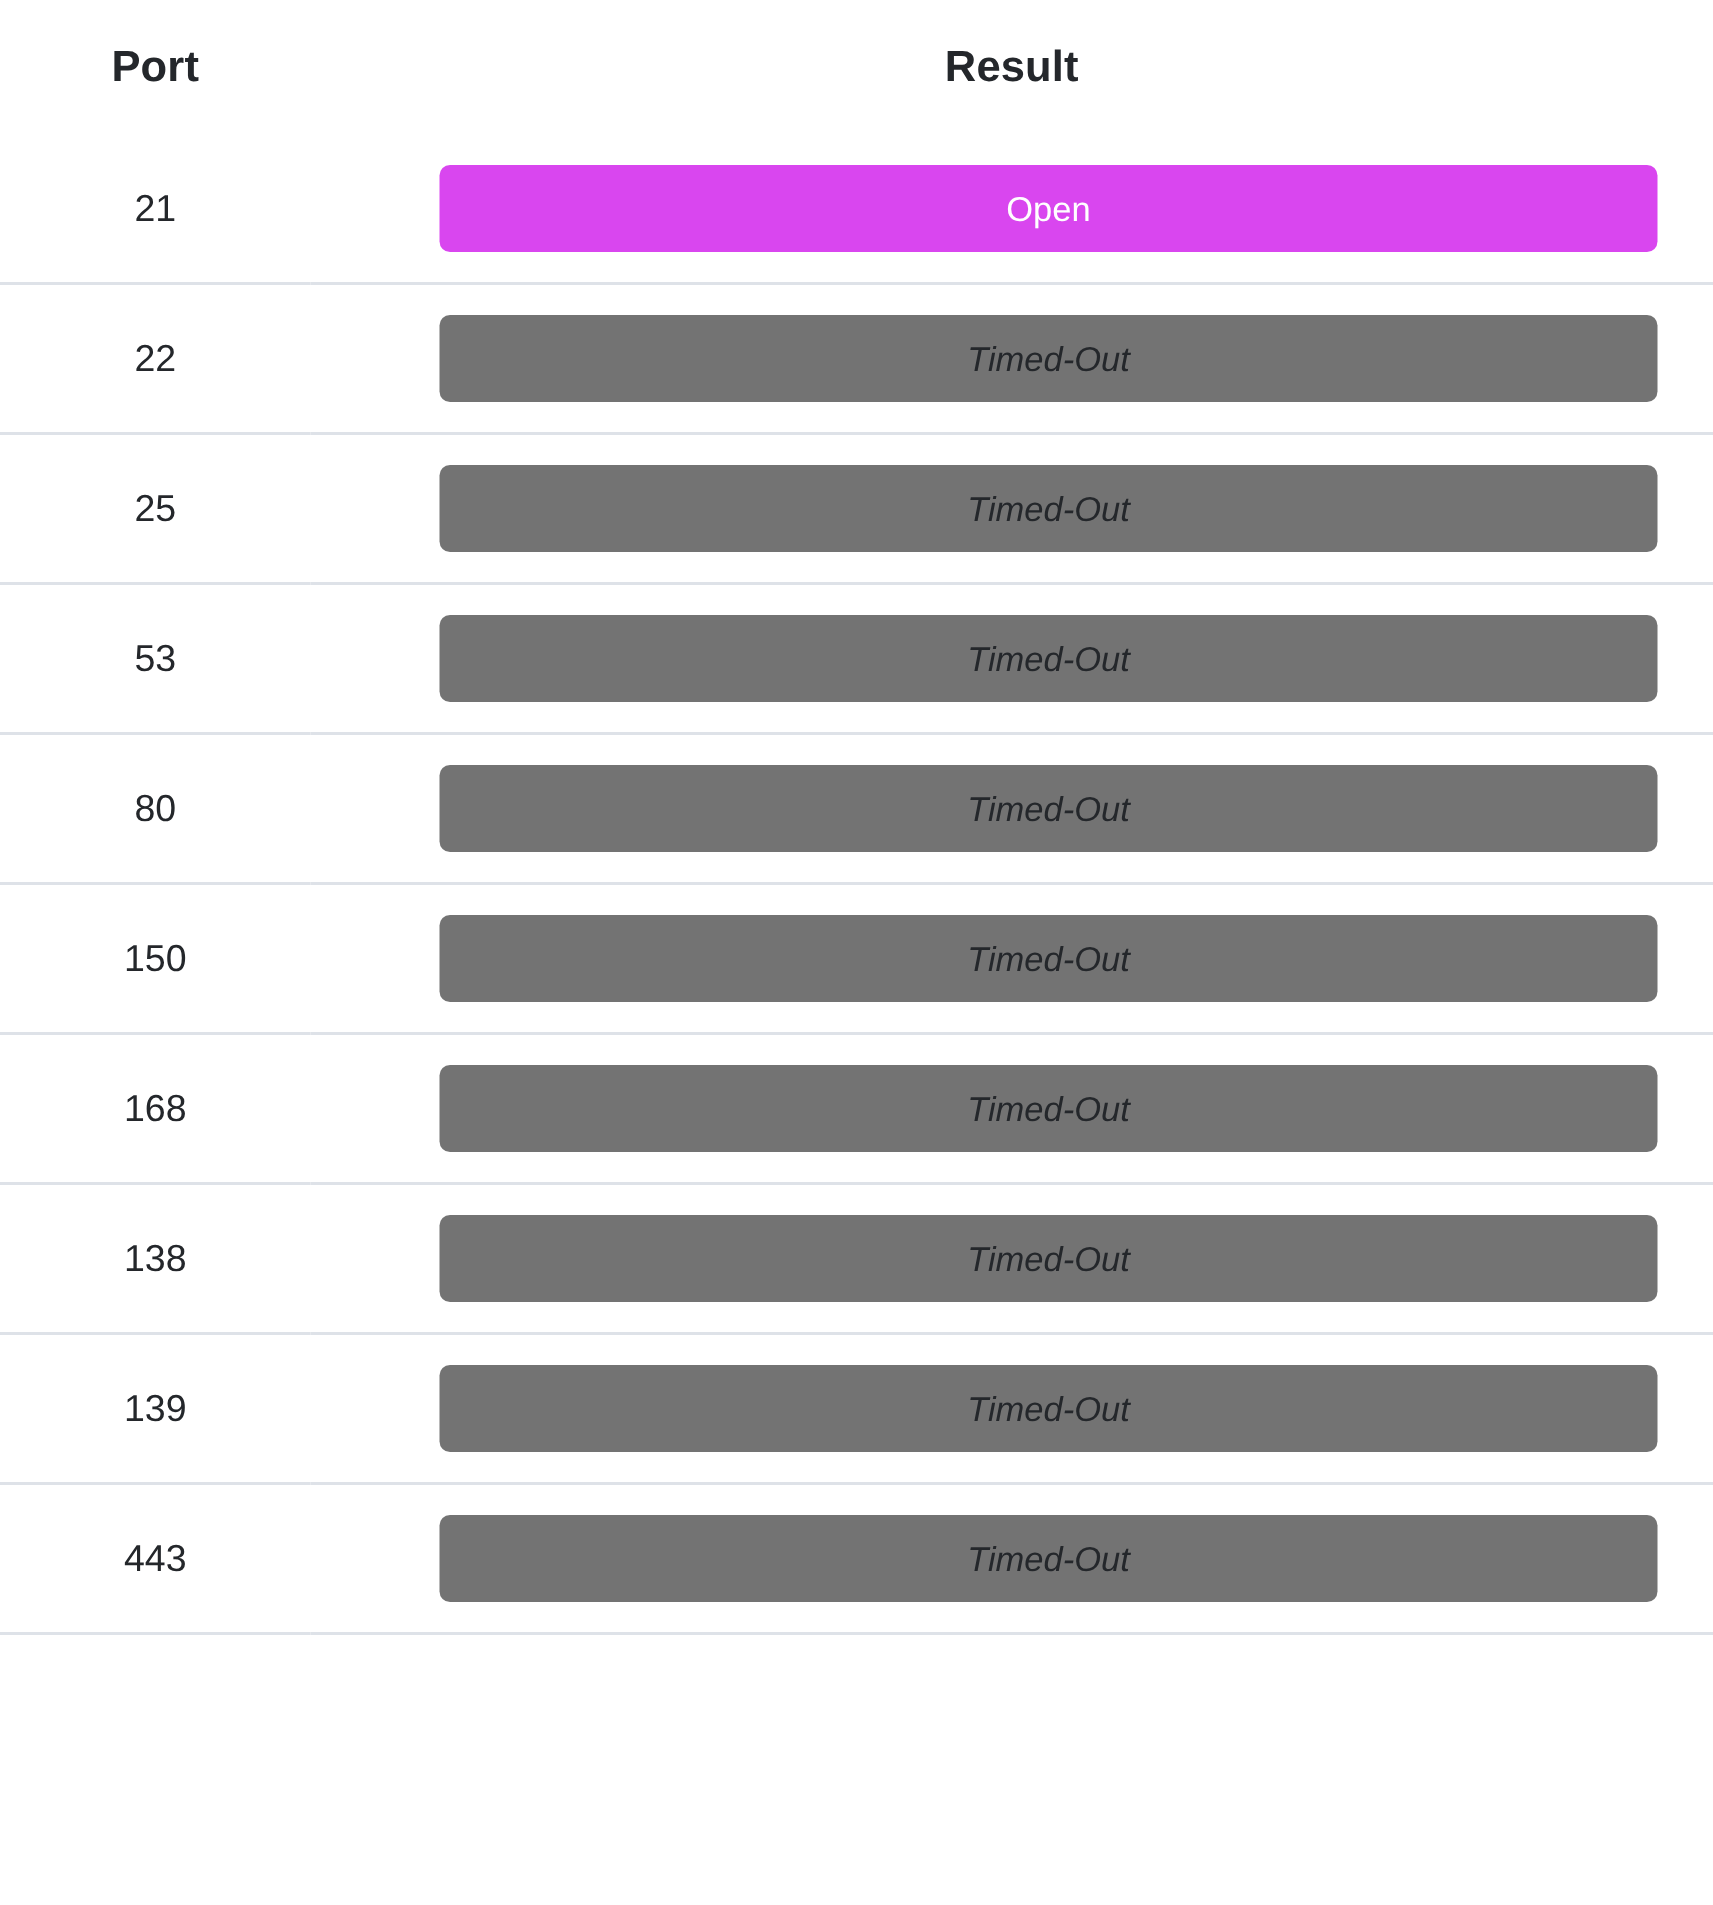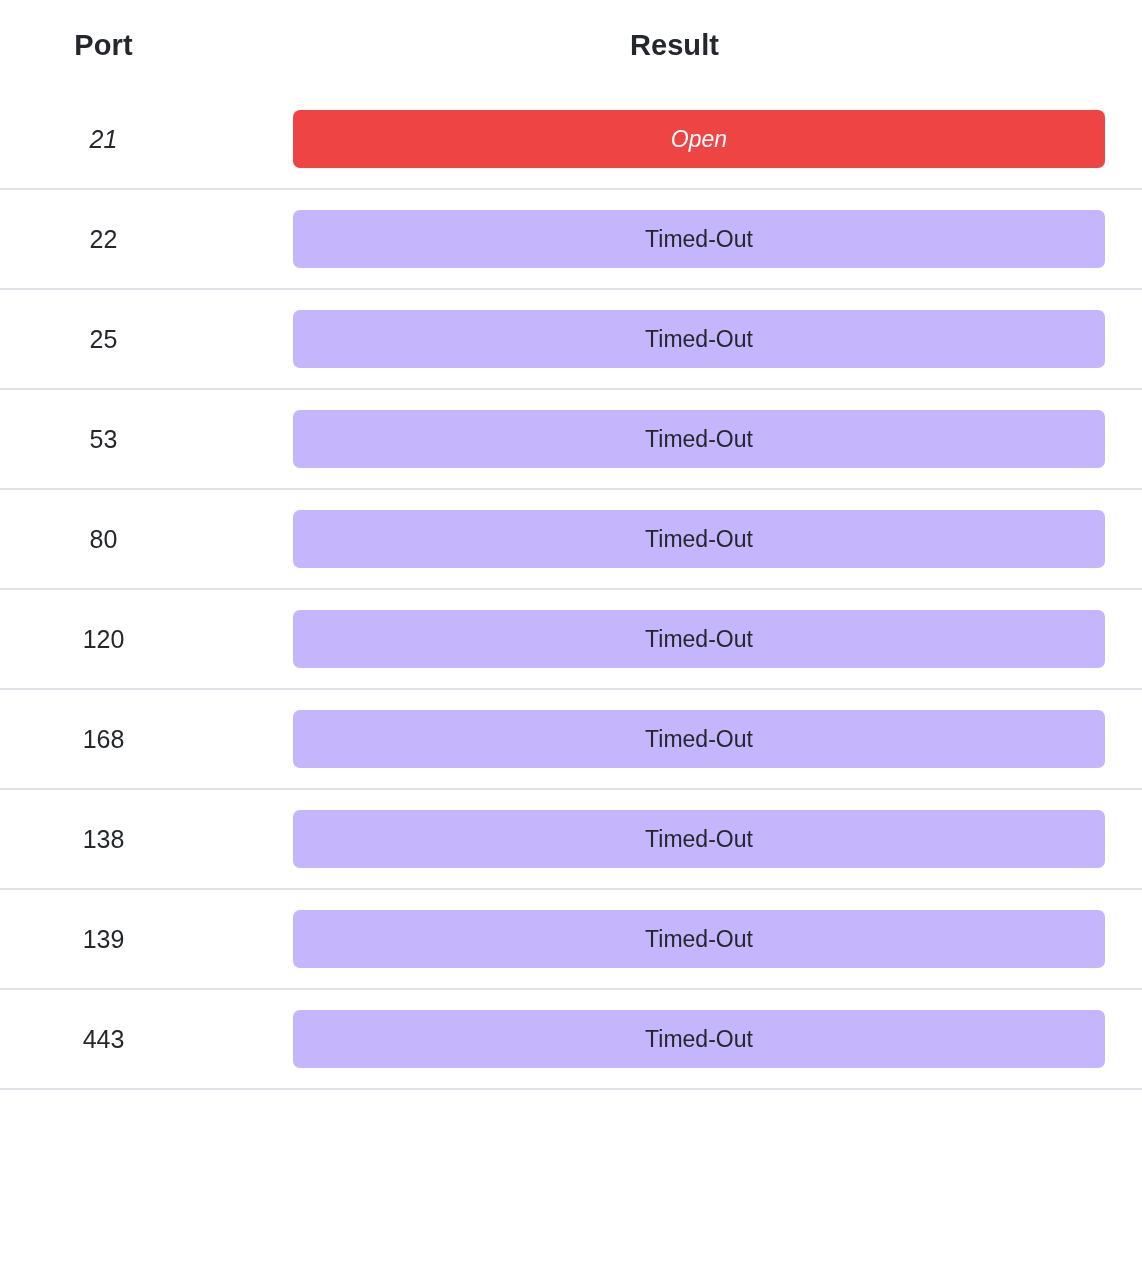--- a/index.html
+++ b/index.html
@@ -50,21 +50,20 @@
   tbody tr {
     height: 98px;
   }
   tbody tr td {
     padding: 0;
     border-bottom: 2px solid #dee2e8;
     vertical-align: middle;
   }
   tbody tr:first-child td {
     border-top: none;
-    font-style: italic;
   }
 
   td.cell-port {
     text-align: center;
     font-size: 25px;
     color: #24272b;
     font-weight: 400;
   }
 
   td.cell-result {
@@ -85,28 +84,29 @@
     border-radius: 7px;
     display: flex;
     align-items: center;
     justify-content: center;
     font-size: 23px;
     line-height: 1;
     box-sizing: border-box;
   }
 
   .status-open {
-    background: #ef4444;
+    background: #d946ef;
     color: #ffffff;
     text-align: center;
   }
 
   .status-timeout {
-    background: #c4b5fd;
+    background: #737373;
     color: #24272b;
+    font-style: italic;
   }
 </style>
 </head>
 <body>
 
 <table class="results-table">
   <colgroup>
     <col class="col-port">
     <col class="col-result">
   </colgroup>
@@ -155,21 +155,21 @@
       </tr>
       <tr>
         <td class="cell-port">80</td>
         <td class="cell-result">
           <div class="bar-wrap">
             <div class="status-bar status-timeout">Timed-Out</div>
           </div>
         </td>
       </tr>
       <tr>
-        <td class="cell-port">120</td>
+        <td class="cell-port">150</td>
         <td class="cell-result">
           <div class="bar-wrap">
             <div class="status-bar status-timeout">Timed-Out</div>
           </div>
         </td>
       </tr>
       <tr>
         <td class="cell-port">168</td>
         <td class="cell-result">
           <div class="bar-wrap">

